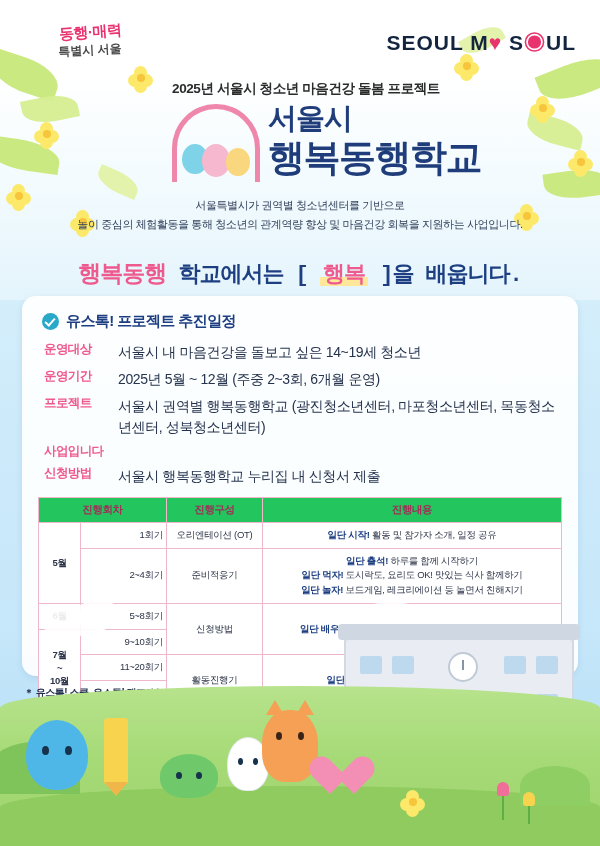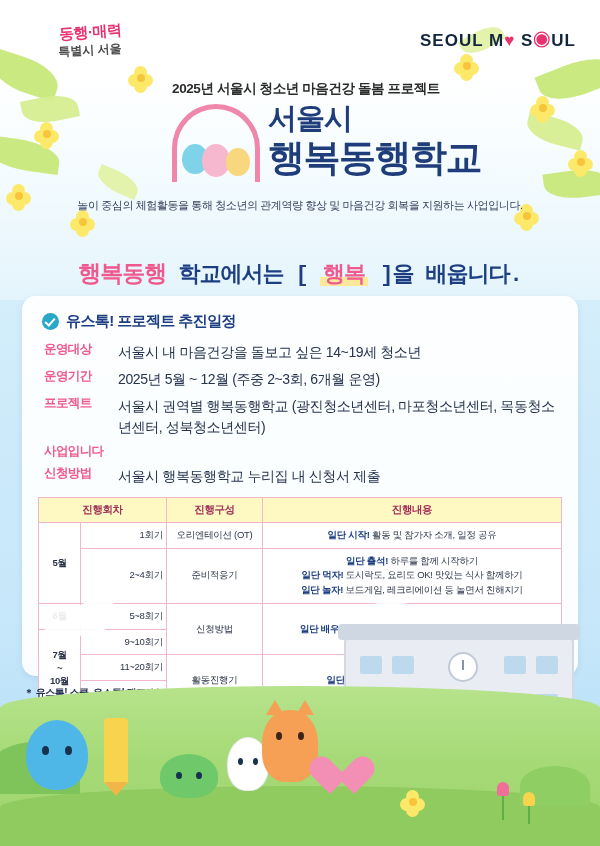--- a/index.html
+++ b/index.html
@@ -43,21 +43,21 @@
 
   
   .logo-left {
     position:absolute; left:30px; top:22px; width:120px; text-align:center;
     color:#e8336f; font-weight:bold; line-height:1.25;
   }
   .logo-left .l1 { font-size:15px; letter-spacing:-0.5px; transform:rotate(-4deg); display:inline-block;}
   .logo-left .l2 { font-size:12px; color:#4a4a4a; display:block; margin-top:1px; transform:rotate(-3deg);}
   .logo-right {
     position:absolute; right:24px; top:26px;
-    font-size:17px; font-weight:bold; letter-spacing:1px; color:#13243f;
+    font-size:21px; font-weight:bold; letter-spacing:1px; color:#13243f;
   }
   .logo-right .red { color:#e8336f; }
 
   .sub-title {
     position:absolute; top:80px; left:12px; right:0; text-align:center;
     font-size:13.5px; color:#2b2b2b; font-weight:bold; letter-spacing:-0.4px;
   }
 
   .house-logo { position:absolute; top:104px; left:168px; width:96px; height:78px; }
   .house-roof {
@@ -119,21 +119,21 @@
   .info-item { display:flex; align-items:flex-start; margin-bottom:5px; }
   .info-key {
     width:74px; flex:none; color:#ef5a8e; font-weight:bold;
     font-size:12.5px; letter-spacing:-0.6px;
   }
   .info-val { font-size:14px; color:#26334d; line-height:1.5; letter-spacing:-0.4px; padding-top:1px;}
 
   
   table { width:100%; border-collapse:collapse; margin-top:4px; }
   th {
-    background:#fef9c3; color:#a03058; font-size:10.5px; font-weight:bold;
+    background:#22c55e; color:#a03058; font-size:10.5px; font-weight:bold;
     border:1px solid #f0b6c9; padding:5px 2px; letter-spacing:-0.4px;
   }
   td {
     border:1px solid #f0b6c9; font-size:9.5px; color:#2c3549;
     text-align:center; padding:5px 3px; letter-spacing:-0.3px; line-height:1.55;
     background:#fff;
   }
   td.month { width:42px; font-weight:bold; }
   td.round { width:86px;text-align:right; }
   td.group { width:96px; }
@@ -311,20 +311,21 @@
     <div class="egg e2"></div>
     <div class="egg e3"></div>
   </div>
 
   <div class="main-title">
     <div class="t1">서울시</div>
     <div class="t2">행복동행학교</div>
   </div>
 
   <div class="desc">
+    <div>서울특별시가 권역별 청소년센터를 기반으로</div>
     <div>놀이 중심의 체험활동을 통해 청소년의 관계역량 향상 및 마음건강 회복을 지원하는 사업입니다.</div>
   </div>
 
   <div class="headline">
     <span class="pink">행복동행</span><span> 학교에서는 [ </span><span class="hl">행복</span><span> ]을 배웁니다.</span>
   </div>
 
   <div class="card">
     <div class="check-row">
       <div class="check-circle"></div>

